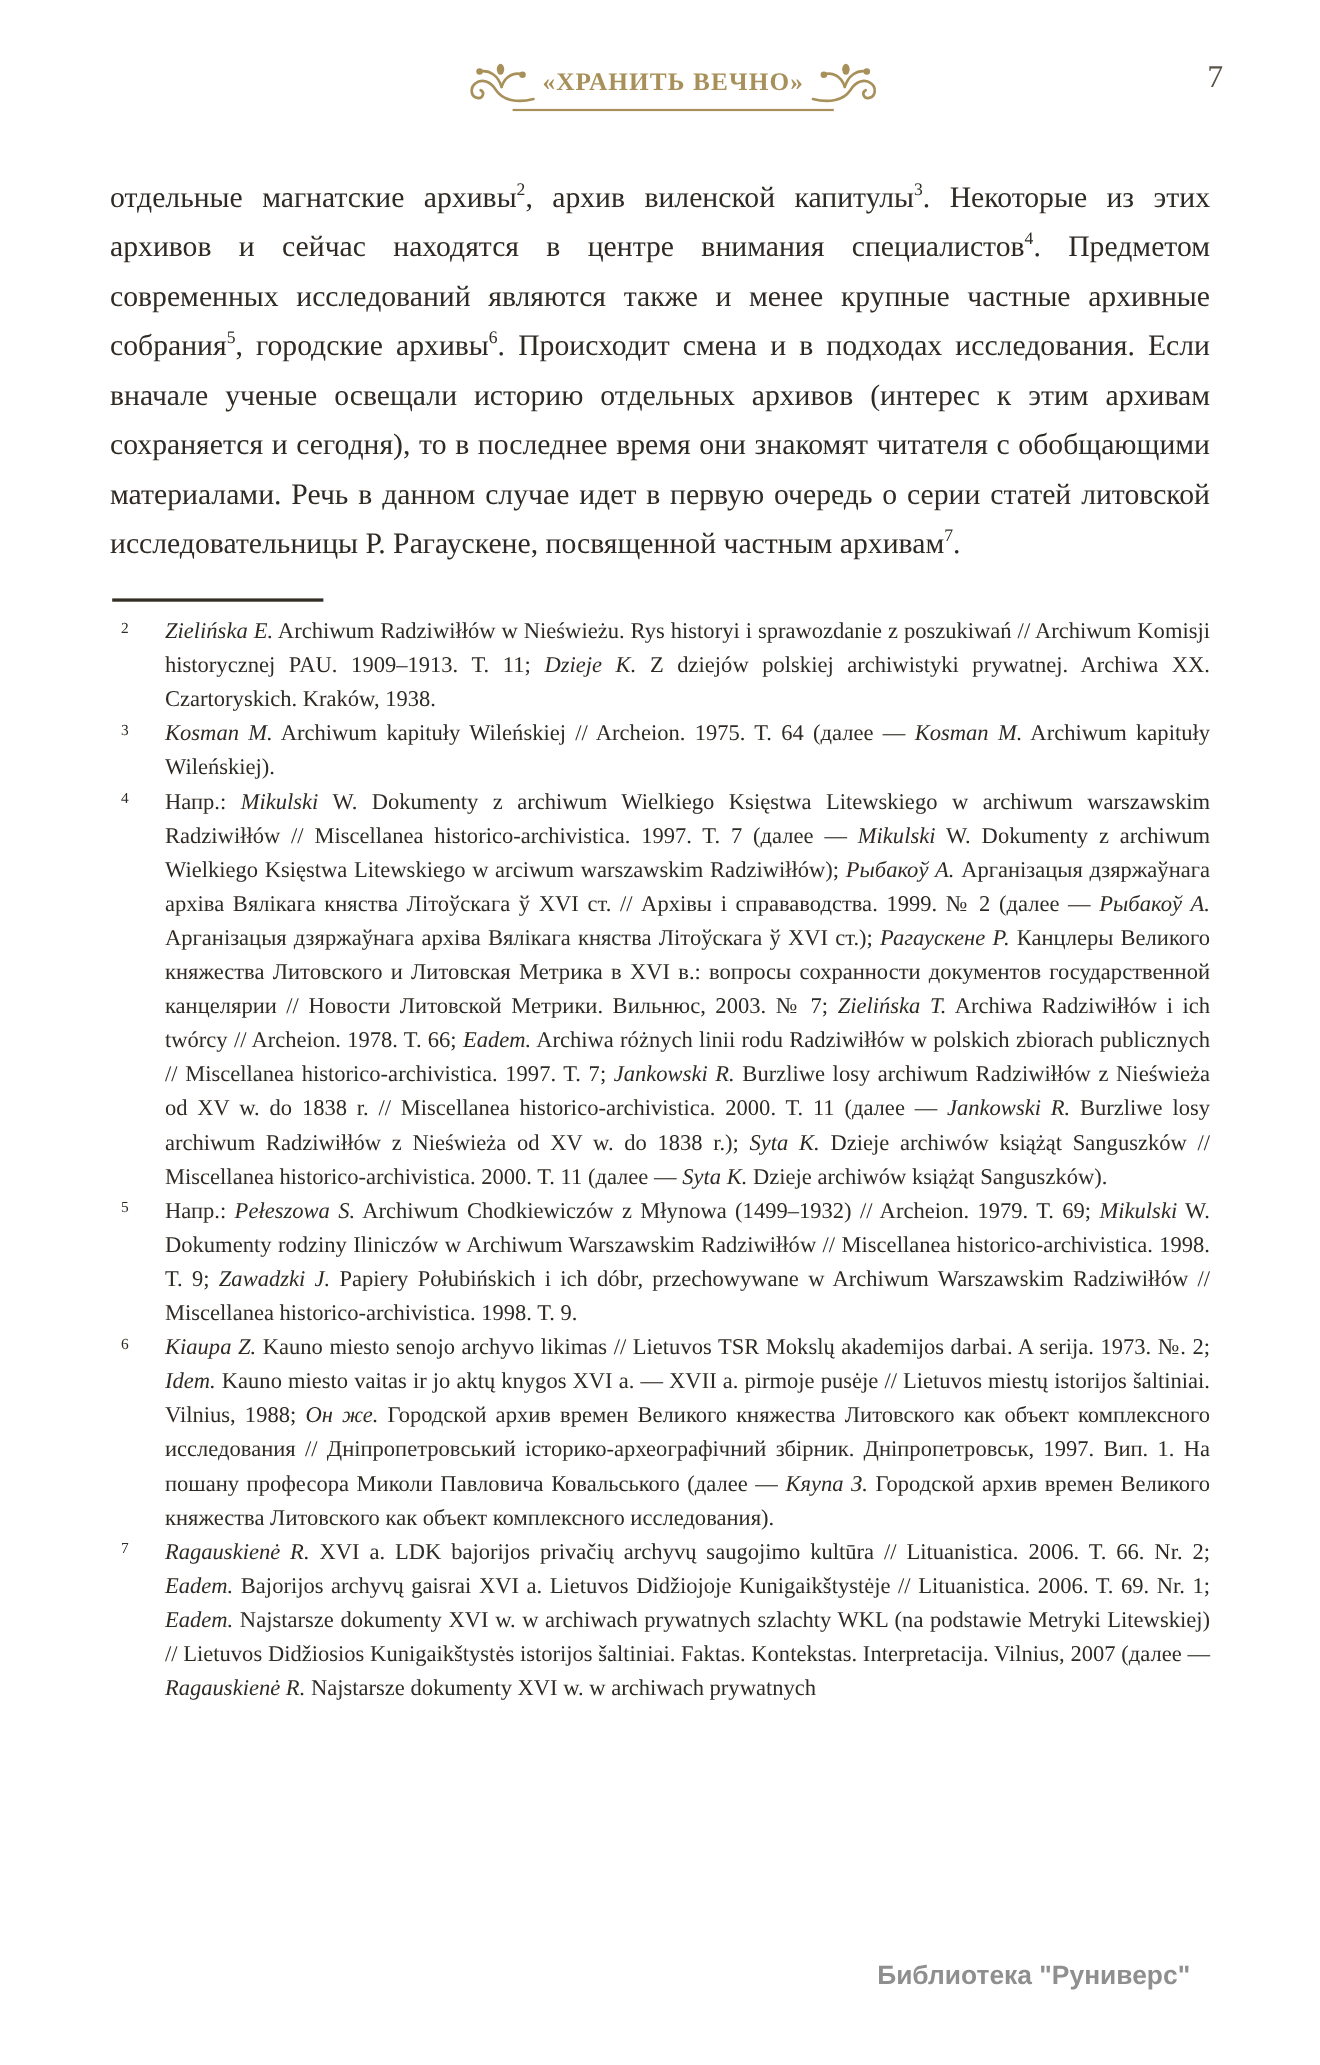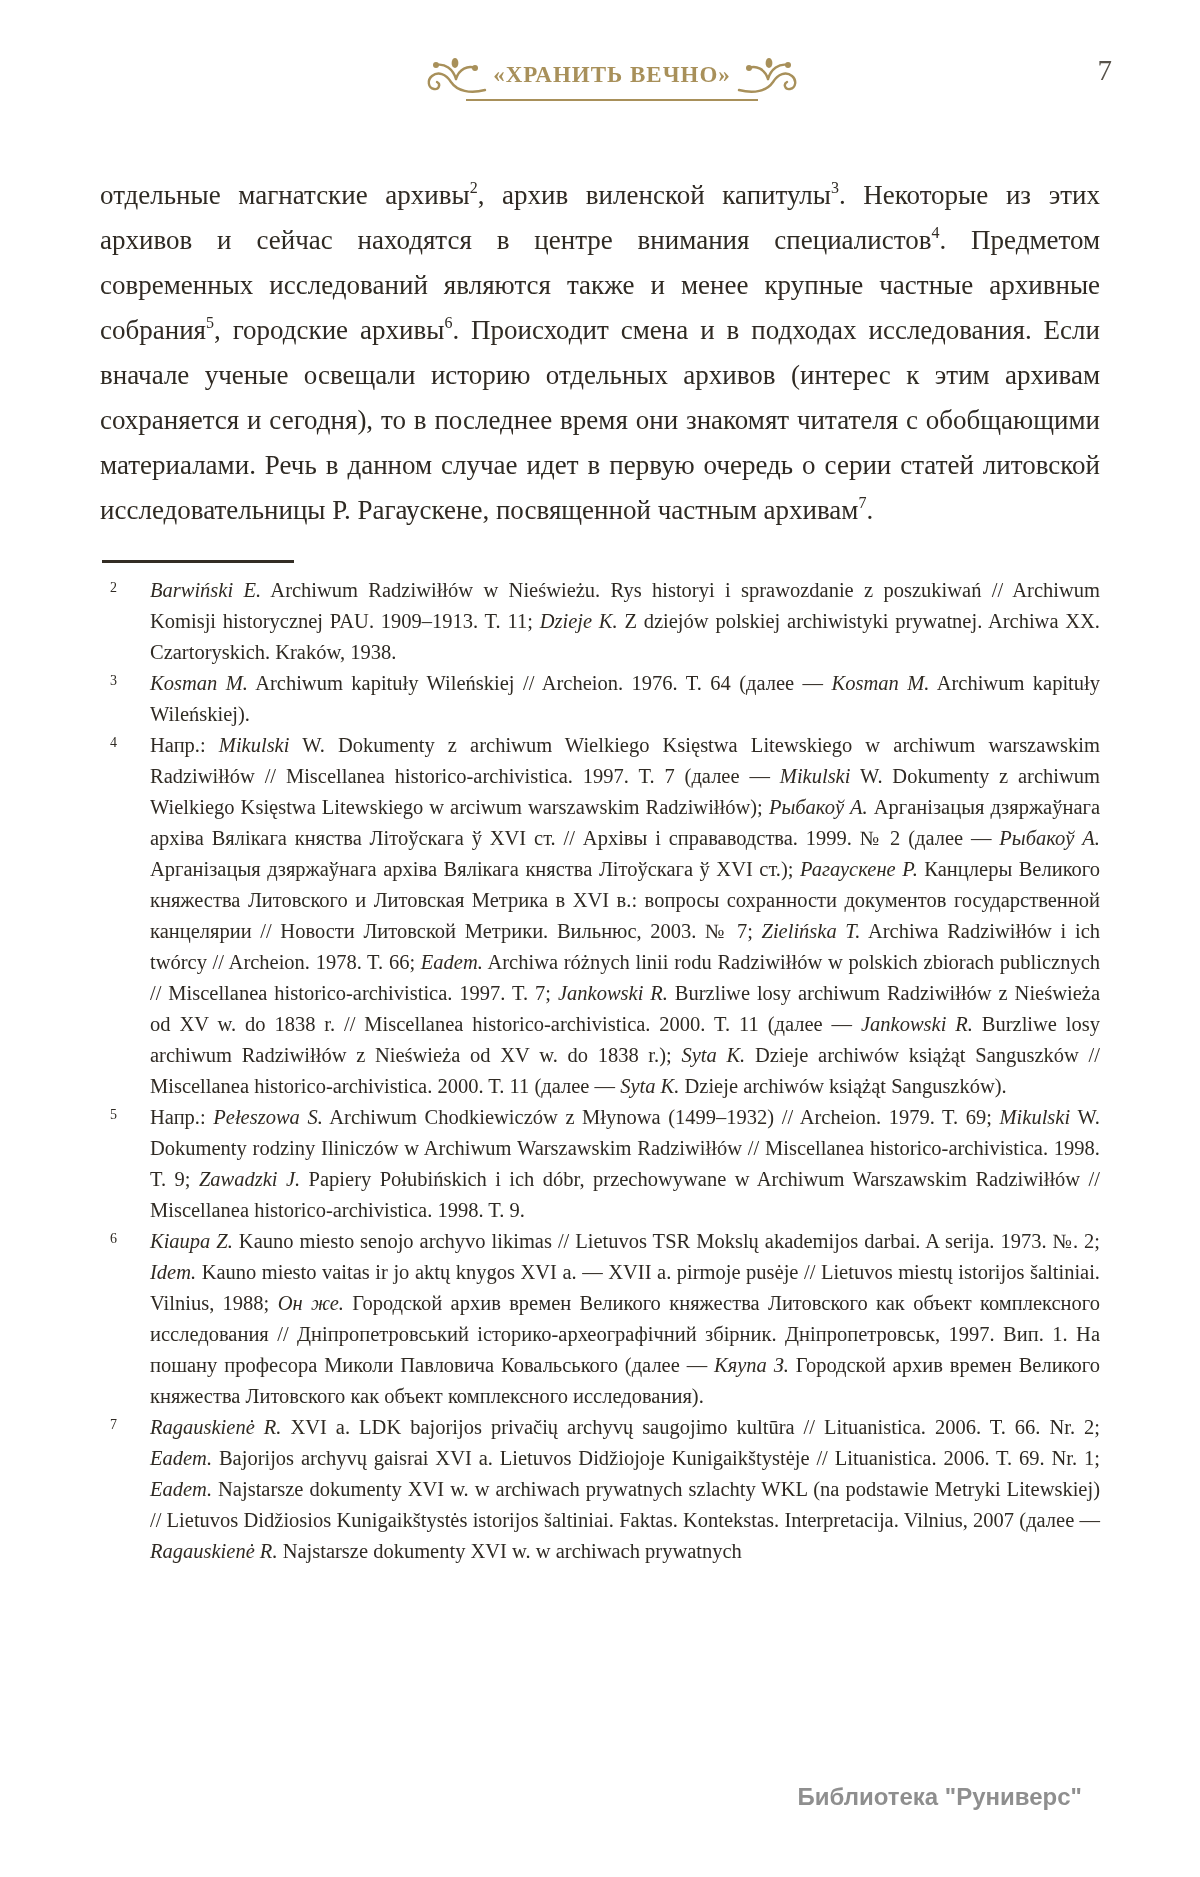--- a/index.html
+++ b/index.html
@@ -59,21 +59,21 @@
     position: absolute;
     top: 2px;
     right: 100px;
     font-size: 29px;
     color: #58534b;
   }
 
   
   .text-column {
     position: absolute;
-    top: 146px;
+    top: 130px;
     left: 100px;
     width: 1000px;
     font-family: Liberation Serif, serif;
   }
   .body-paragraph {
     font-size: 27px;
     line-height: 45px;
     text-align: justify;
   }
   .body-paragraph sup {
@@ -153,22 +153,22 @@
     </span>
     <span class="ornament-line"></span>
   </div>
   <span class="page-number">7</span>
 </div>
 
 <div class="text-column">
   <p class="body-paragraph"><span>отдельные магнатские архивы</span><sup>2</sup><span>, архив виленской капитулы</span><sup>3</sup><span>. Некоторые из этих архивов и сейчас находятся в центре внимания специалистов</span><sup>4</sup><span>. Предметом современных исследований являются также и менее крупные частные архивные собрания</span><sup>5</sup><span>, городские архивы</span><sup>6</sup><span>. Происходит смена и в подходах исследования. Если вначале ученые освещали историю отдельных архивов (интерес к этим архивам сохраняется и сегодня), то в последнее время они знакомят читателя с обобщающими материалами. Речь в данном случае идет в первую очередь о серии статей литовской исследовательницы Р. Рагаускене, посвященной частным архивам</span><sup>7</sup><span>.</span></p>
   <hr class="footnote-rule">
   <div class="footnotes">
-      <div class="footnote"><span class="fn-num">2</span><span class="fn-body"><i>Barwiński E.</i><span> Archiwum Radziwiłłów w Nieświeżu. Rys historyi i sprawozdanie z poszukiwań // Archiwum Komisji historycznej PAU. 1909–1913. T. 11; </span><i>Dzieje K.</i><span> Z dziejów polskiej archiwistyki prywatnej. Archiwa XX. Czartoryskich. Kraków, 1938.</span></span></div>
-      <div class="footnote"><span class="fn-num">3</span><span class="fn-body"><i>Kosman M.</i><span> Archiwum kapituły Wileńskiej // Archeion. 1976. T. 64 (далее — </span><i>Kosman M.</i><span> Archiwum kapituły Wileńskiej).</span></span></div>
+      <div class="footnote"><span class="fn-num">2</span><span class="fn-body"><i>Zielińska E.</i><span> Archiwum Radziwiłłów w Nieświeżu. Rys historyi i sprawozdanie z poszukiwań // Archiwum Komisji historycznej PAU. 1909–1913. T. 11; </span><i>Dzieje K.</i><span> Z dziejów polskiej archiwistyki prywatnej. Archiwa XX. Czartoryskich. Kraków, 1938.</span></span></div>
+      <div class="footnote"><span class="fn-num">3</span><span class="fn-body"><i>Kosman M.</i><span> Archiwum kapituły Wileńskiej // Archeion. 1975. T. 64 (далее — </span><i>Kosman M.</i><span> Archiwum kapituły Wileńskiej).</span></span></div>
       <div class="footnote"><span class="fn-num">4</span><span class="fn-body"><span>Напр.: </span><i>Mikulski</i><span> W. Dokumenty z archiwum Wielkiego Księstwa Litewskiego w archiwum warszawskim Radziwiłłów // Miscellanea historico-archivistica. 1997. T. 7 (далее — </span><i>Mikulski</i><span> W. Dokumenty z archiwum Wielkiego Księstwa Litewskiego w arciwum warszawskim Radziwiłłów); </span><i>Рыбакоў А.</i><span> Арганізацыя дзяржаўнага архіва Вялікага княства Літоўскага ў XVI ст. // Архівы і справаводства. 1999. № 2 (далее — </span><i>Рыбакоў А.</i><span> Арганізацыя дзяржаўнага архіва Вялікага княства Літоўскага ў XVI ст.); </span><i>Рагаускене Р.</i><span> Канцлеры Великого княжества Литовского и Литовская Метрика в XVI в.: вопросы сохранности документов государственной канцелярии // Новости Литовской Метрики. Вильнюс, 2003. № 7; </span><i>Zielińska T.</i><span> Archiwa Radziwiłłów i ich twórcy // Archeion. 1978. T. 66; </span><i>Eadem.</i><span> Archiwa różnych linii rodu Radziwiłłów w polskich zbiorach publicznych // Miscellanea historico-archivistica. 1997. T. 7; </span><i>Jankowski R.</i><span> Burzliwe losy archiwum Radziwiłłów z Nieświeża od XV w. do 1838 r. // Miscellanea historico-archivistica. 2000. T. 11 (далее — </span><i>Jankowski R.</i><span> Burzliwe losy archiwum Radziwiłłów z Nieświeża od XV w. do 1838 r.); </span><i>Syta K.</i><span> Dzieje archiwów książąt Sanguszków // Miscellanea historico-archivistica. 2000. T. 11 (далее — </span><i>Syta K.</i><span> Dzieje archiwów książąt Sanguszków).</span></span></div>
       <div class="footnote"><span class="fn-num">5</span><span class="fn-body"><span>Напр.: </span><i>Pełeszowa S.</i><span> Archiwum Chodkiewiczów z Młynowa (1499–1932) // Archeion. 1979. T. 69; </span><i>Mikulski</i><span> W. Dokumenty rodziny Iliniczów w Archiwum Warszawskim Radziwiłłów // Miscellanea historico-archivistica. 1998. T. 9; </span><i>Zawadzki J.</i><span> Papiery Połubińskich i ich dóbr, przechowywane w Archiwum Warszawskim Radziwiłłów // Miscellanea historico-archivistica. 1998. T. 9.</span></span></div>
       <div class="footnote"><span class="fn-num">6</span><span class="fn-body"><i>Kiaupa Z.</i><span> Kauno miesto senojo archyvo likimas // Lietuvos TSR Mokslų akademijos darbai. A serija. 1973. №. 2; </span><i>Idem.</i><span> Kauno miesto vaitas ir jo aktų knygos XVI a. — XVII a. pirmoje pusėje // Lietuvos miestų istorijos šaltiniai. Vilnius, 1988; </span><i>Он же.</i><span> Городской архив времен Великого княжества Литовского как объект комплексного исследования // Дніпропетровський історико-археографічний збірник. Дніпропетровськ, 1997. Вип. 1. На пошану професора Миколи Павловича Ковальського (далее — </span><i>Кяупа З.</i><span> Городской архив времен Великого княжества Литовского как объект комплексного исследования).</span></span></div>
       <div class="footnote"><span class="fn-num">7</span><span class="fn-body"><i>Ragauskienė R.</i><span> XVI a. LDK bajorijos privačių archyvų saugojimo kultūra // Lituanistica. 2006. T. 66. Nr. 2; </span><i>Eadem.</i><span> Bajorijos archyvų gaisrai XVI a. Lietuvos Didžiojoje Kunigaikštystėje // Lituanistica. 2006. T. 69. Nr. 1; </span><i>Eadem.</i><span> Najstarsze dokumenty XVI w. w archiwach prywatnych szlachty WKL (na podstawie Metryki Litewskiej) // Lietuvos Didžiosios Kunigaikštystės istorijos šaltiniai. Faktas. Kontekstas. Interpretacija. Vilnius, 2007 (далее — </span><i>Ragauskienė R.</i><span> Najstarsze dokumenty XVI w. w archiwach prywatnych</span></span></div>
     </div>
 </div>
 
 <div class="watermark">Библиотека "Руниверс"</div>
 
 </body></html>

